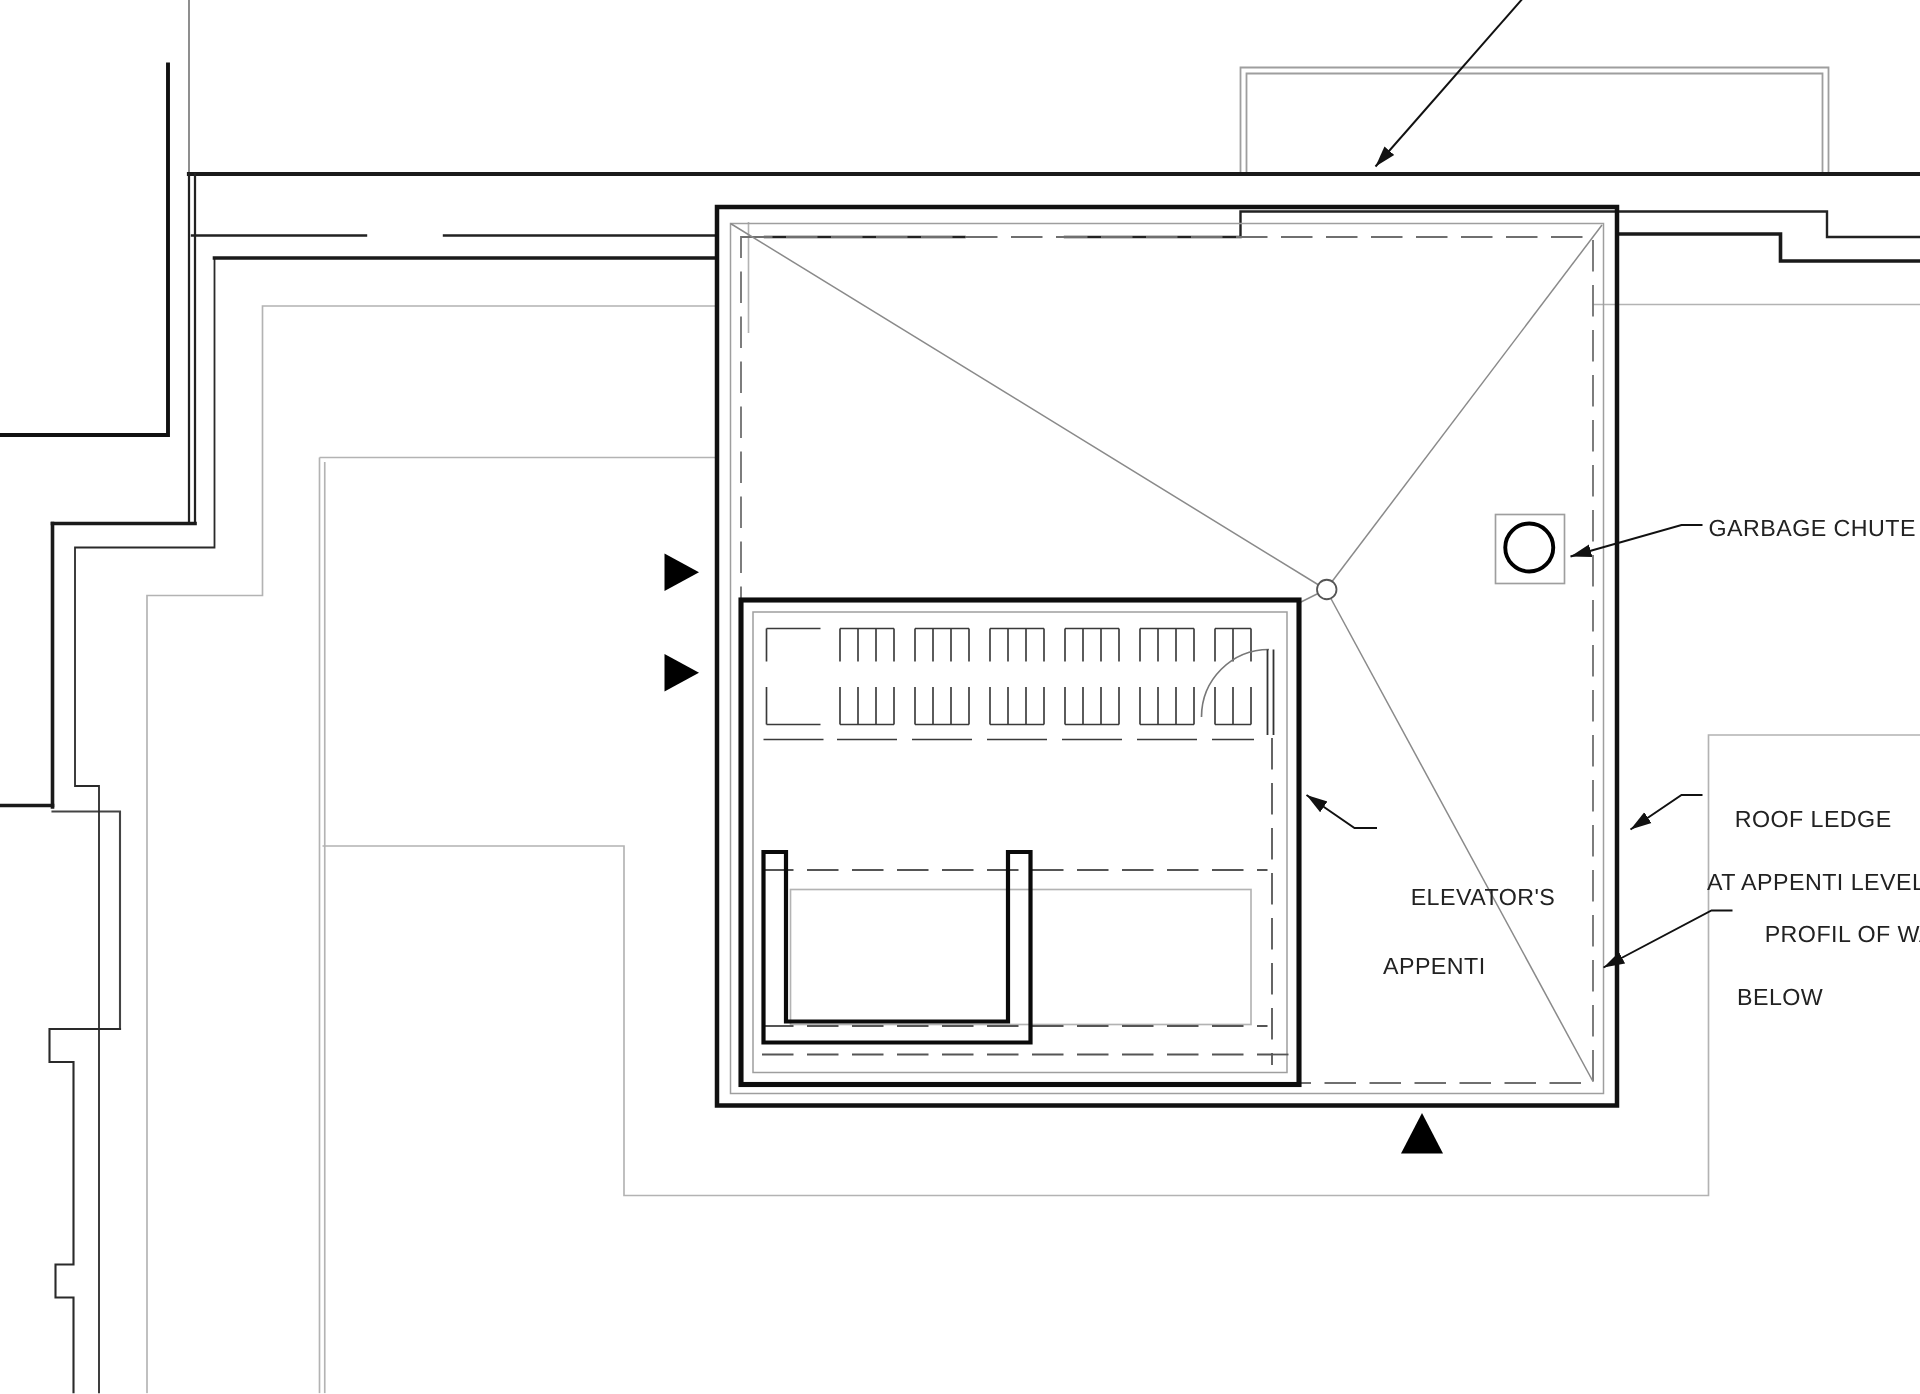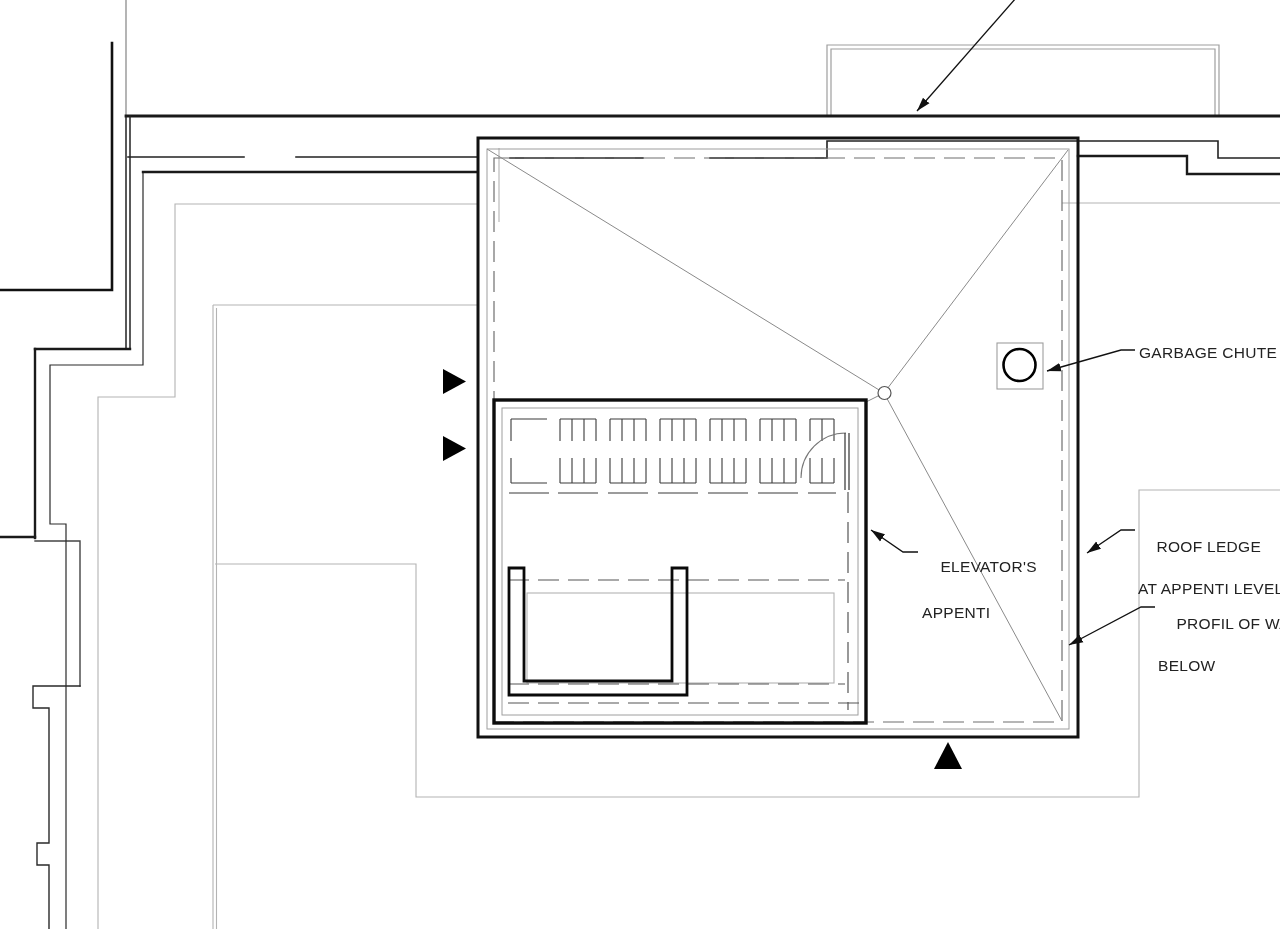--- a/index.html
+++ b/index.html
@@ -111,21 +111,21 @@
       <path d="M 1016,-2 L 917,111" marker-end="url(#arrow)"></path>
       <path d="M 1135,350 H 1121 L 1047,371" marker-end="url(#arrow)"></path>
       <path d="M 918,552 H 903 L 871,530" marker-end="url(#arrow)"></path>
       <path d="M 1135,530 H 1121 L 1087,553" marker-end="url(#arrow)"></path>
       <path d="M 1155,607 H 1141 L 1069,645" marker-end="url(#arrow)"></path>
     </g>
   </svg>
 
   <div class="cad-label" style="left:1139px;top:342px;">GARBAGE CHUTE</div>
 
-  <div class="cad-label" style="left:922px;top:532px;line-height:23px;">
+  <div class="cad-label" style="left:922px;top:564px;line-height:23px;">
     <span>ELEVATOR'S</span>
     <span class="l2">APPENTI</span>
   </div>
 
   <div class="cad-label" style="left:1138px;top:515px;">
     <span>ROOF LEDGE</span>
     <span class="l2">AT APPENTI LEVEL</span>
   </div>
 
   <div class="cad-label" style="left:1158px;top:592px;">

